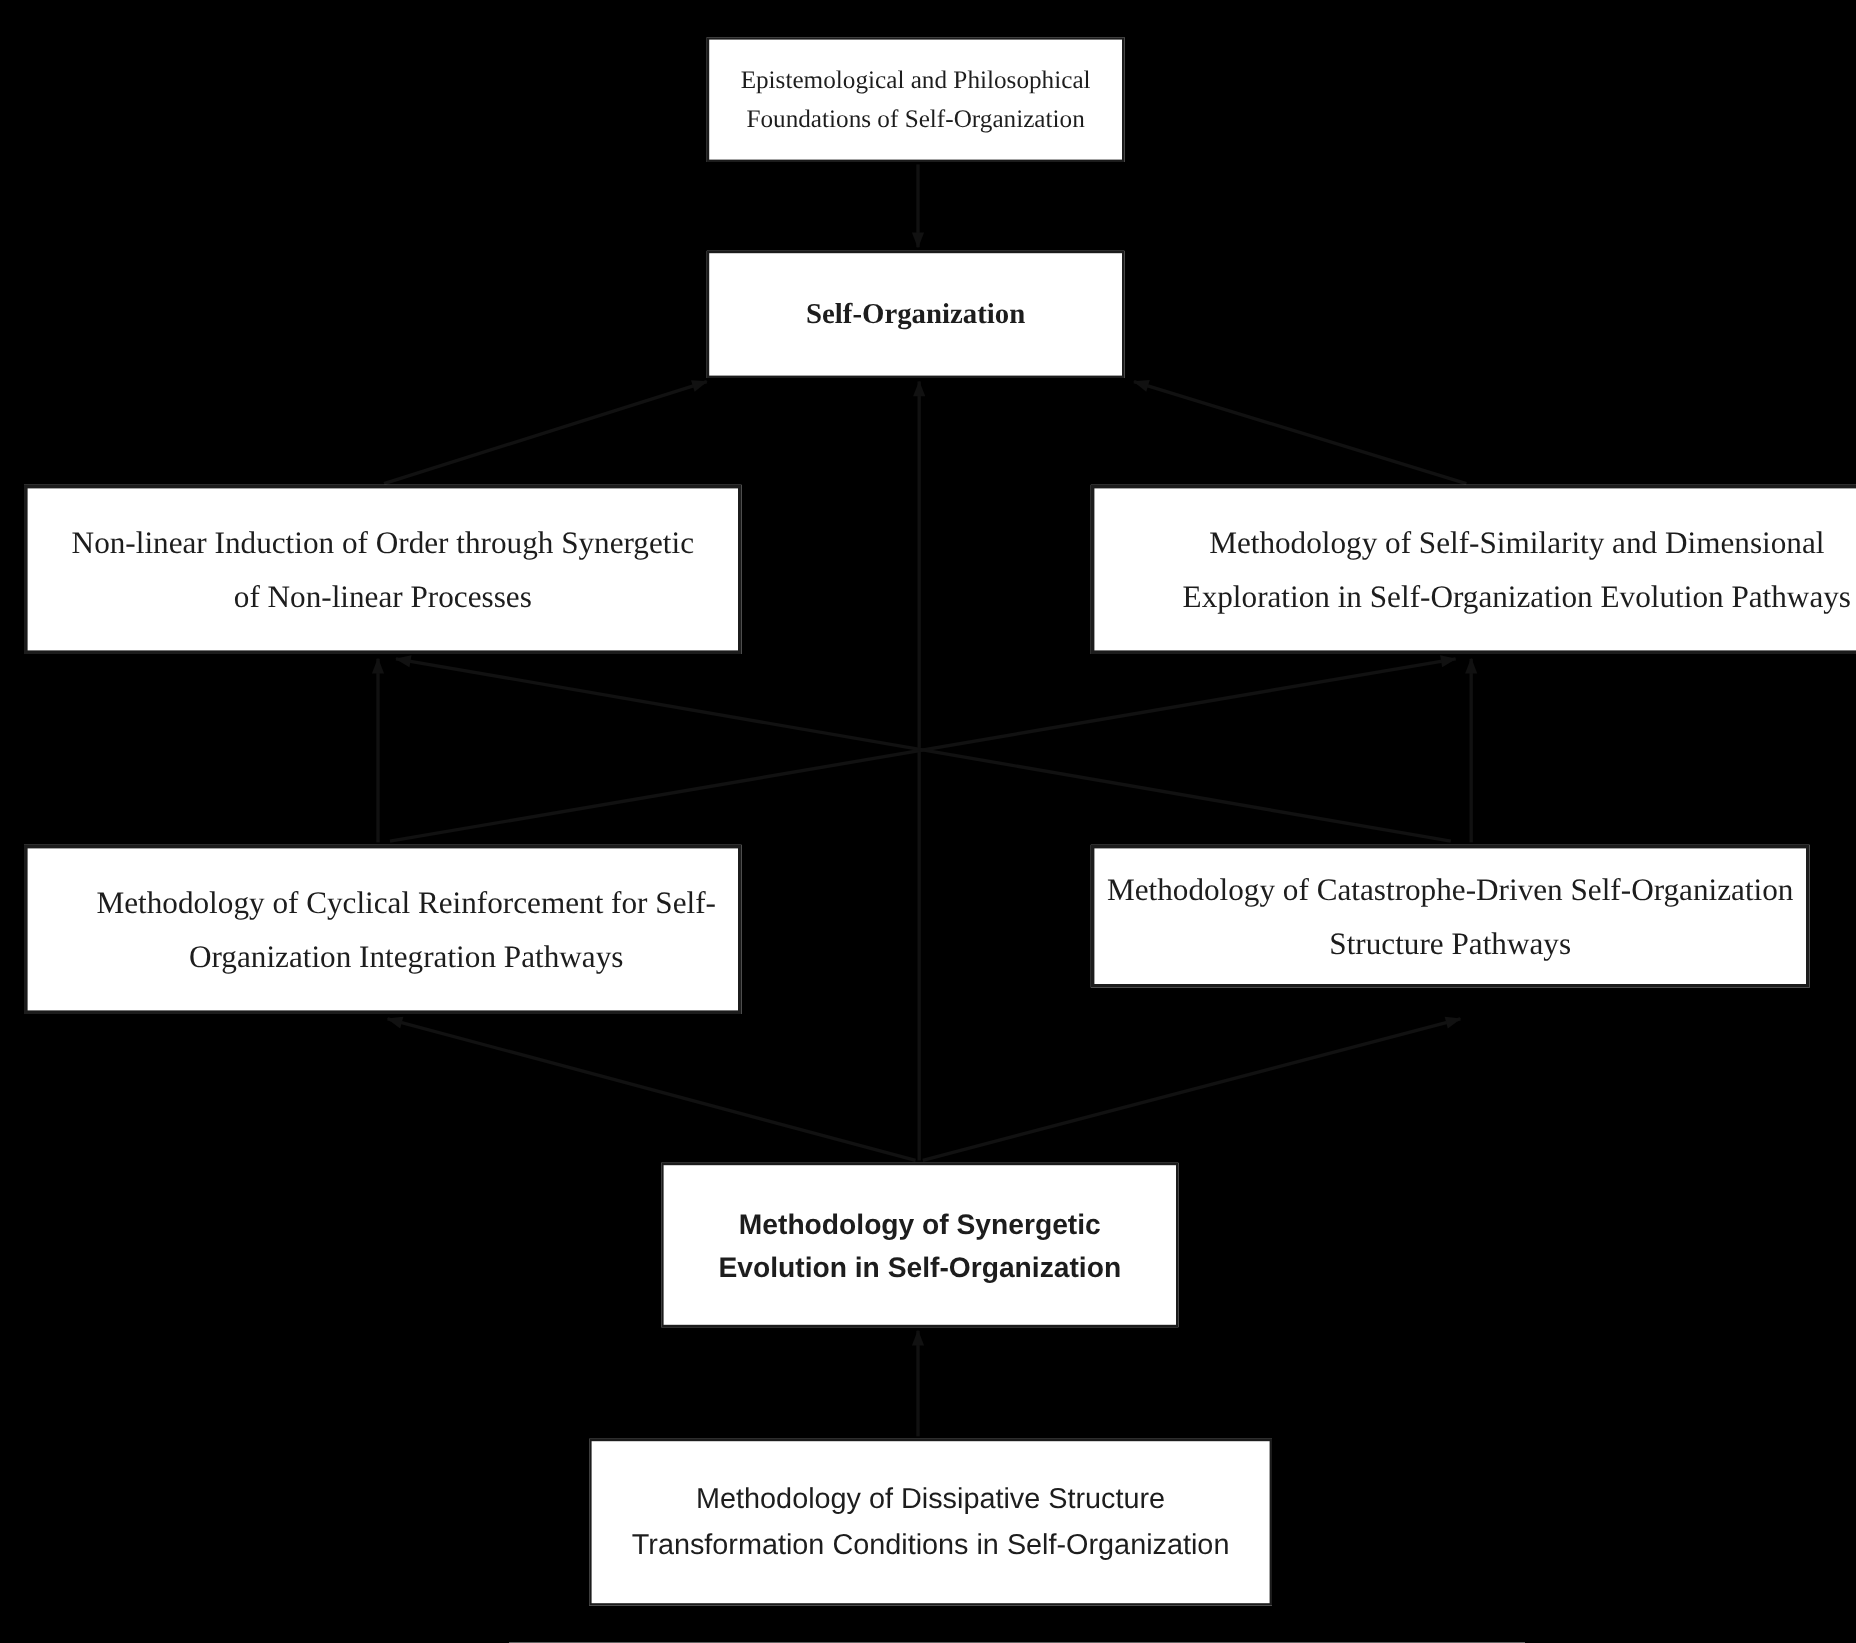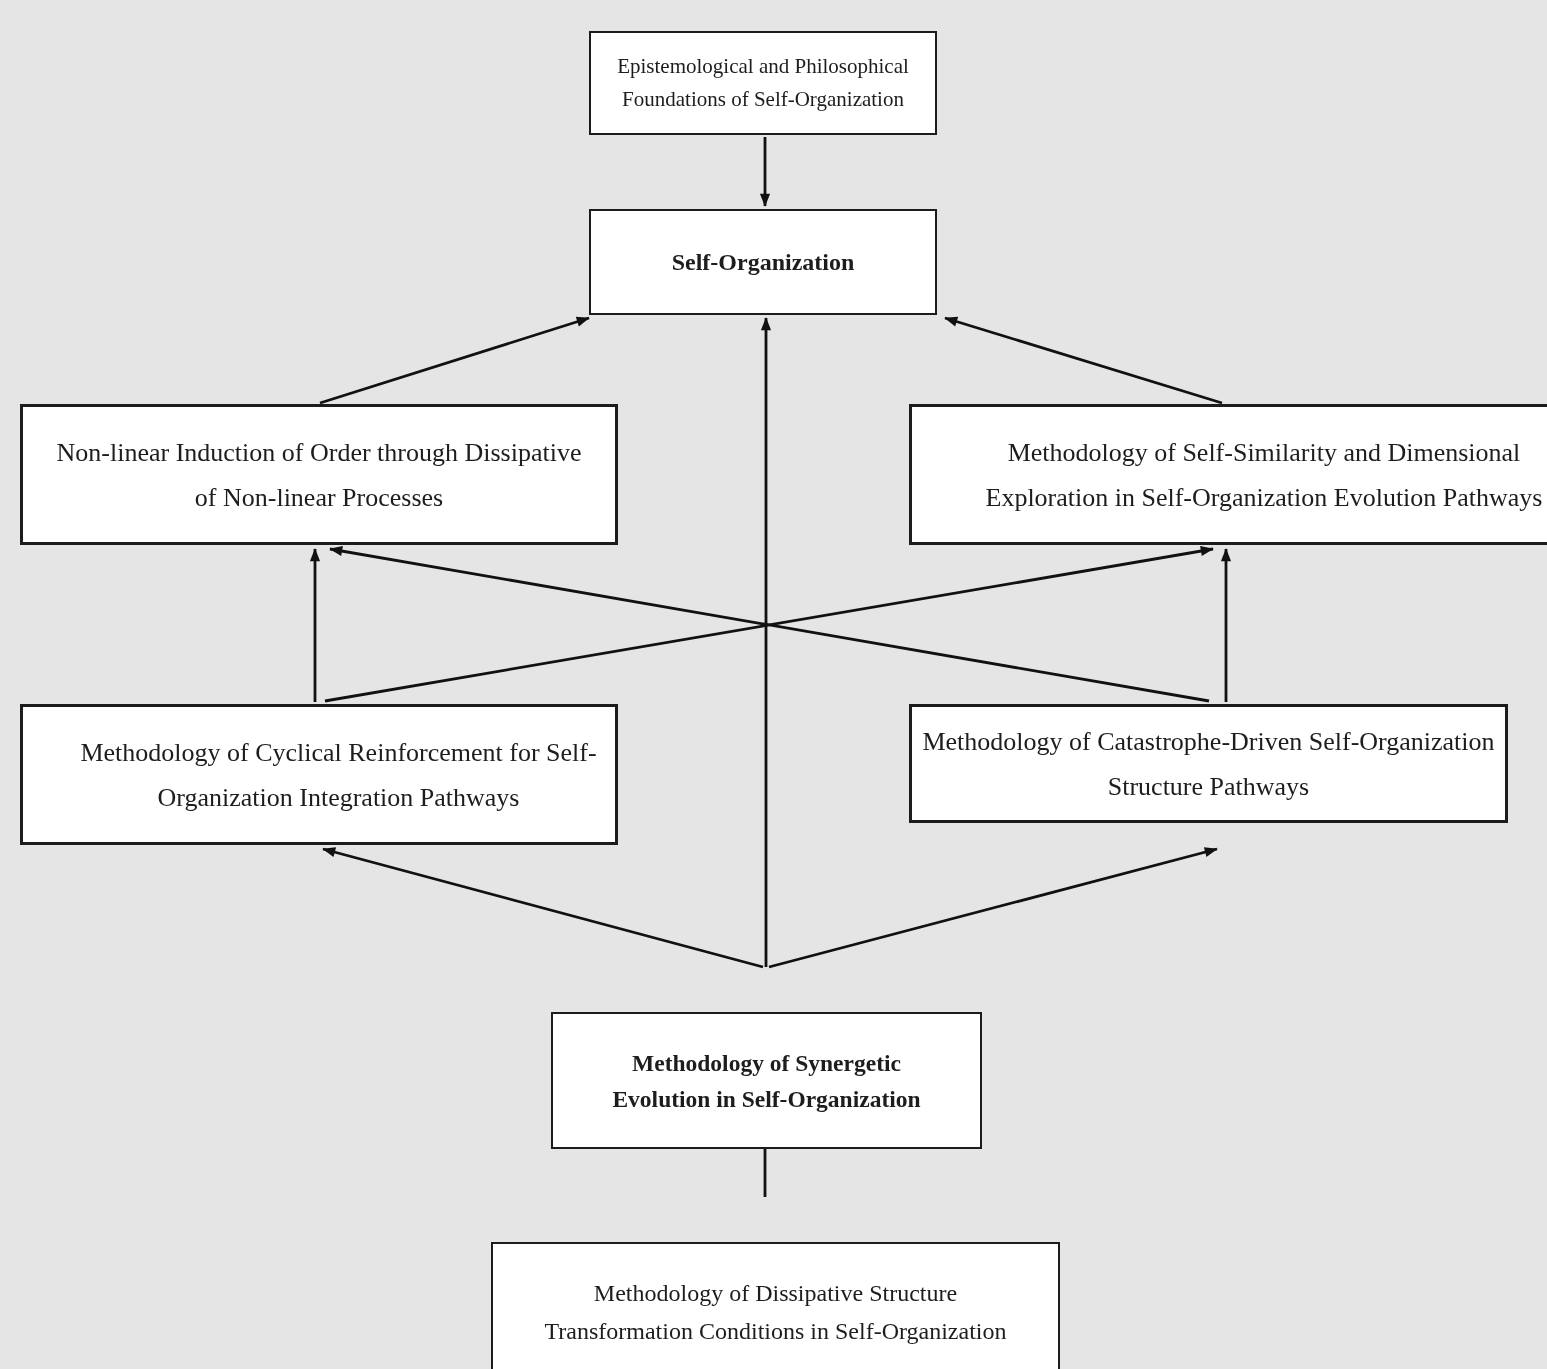--- a/index.html
+++ b/index.html
@@ -4,21 +4,21 @@
 <style>
   html, body {
     margin: 0;
     padding: 0;
     background: #ffffff;
   }
   #stage {
     position: relative;
     width: 1547px;
     height: 1369px;
-    background: #e5e5e5;
+    background: #000000;
     overflow: hidden;
   }
   #edges-svg {
     position: absolute;
     left: 0; top: 0;
     width: 1547px;
     height: 1369px;
     z-index: 1;
   }
   .node {
@@ -28,21 +28,21 @@
     border: 2.5px solid #1c1c1c;
     display: flex;
     align-items: center;
     justify-content: center;
     text-align: center;
     color: #1d1d1d;
     z-index: 2;
   }
   .node .ln { display: block; white-space: nowrap; }
   .serif { font-family: "Liberation Serif", "DejaVu Serif", serif; }
-  .sans  { font-family: Liberation Serif, serif; margin-top: 43px; }
+  .sans  { font-family: Liberation Sans, sans-serif; }
 
   
   #b-epistemological { left: 589px; top: 31px;  width: 348px; height: 104px;
     font-size: 21px; line-height: 33px; border-width: 2.5px; }
   
   #b-comprehensive   { left: 589px; top: 209px; width: 348px; height: 106px;
     font-size: 24px; line-height: 37px; font-weight: bold; border-width: 2.5px; }
   
   #b-nonlinear       { left: 20px;  top: 404px; width: 598px; height: 141px;
     font-size: 26px; line-height: 45px; border-width: 3px; }
@@ -92,21 +92,21 @@
   </div>
 
   <div class="node serif" id="b-comprehensive">
     <div class="node-text">
       <span class="ln">Self-Organization</span>
     </div>
   </div>
 
   <div class="node serif" id="b-nonlinear">
     <div class="node-text">
-      <span class="ln">Non-linear Induction of Order through Dissipative</span>
+      <span class="ln">Non-linear Induction of Order through Synergetic</span>
       <span class="ln">of Non-linear Processes</span>
     </div>
   </div>
 
   <div class="node serif" id="b-self-similarity">
     <div class="node-text">
       <span class="ln">Methodology of Self-Similarity and Dimensional</span>
       <span class="ln">Exploration in Self-Organization Evolution Pathways</span>
     </div>
   </div>

